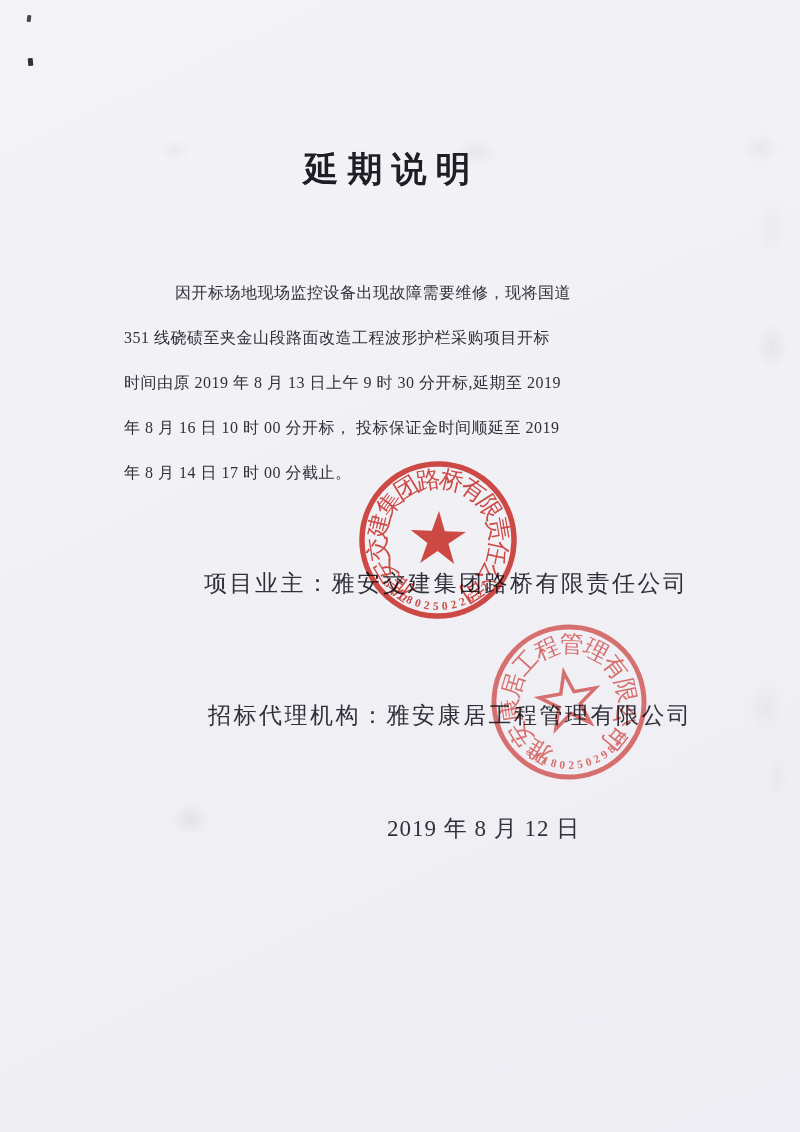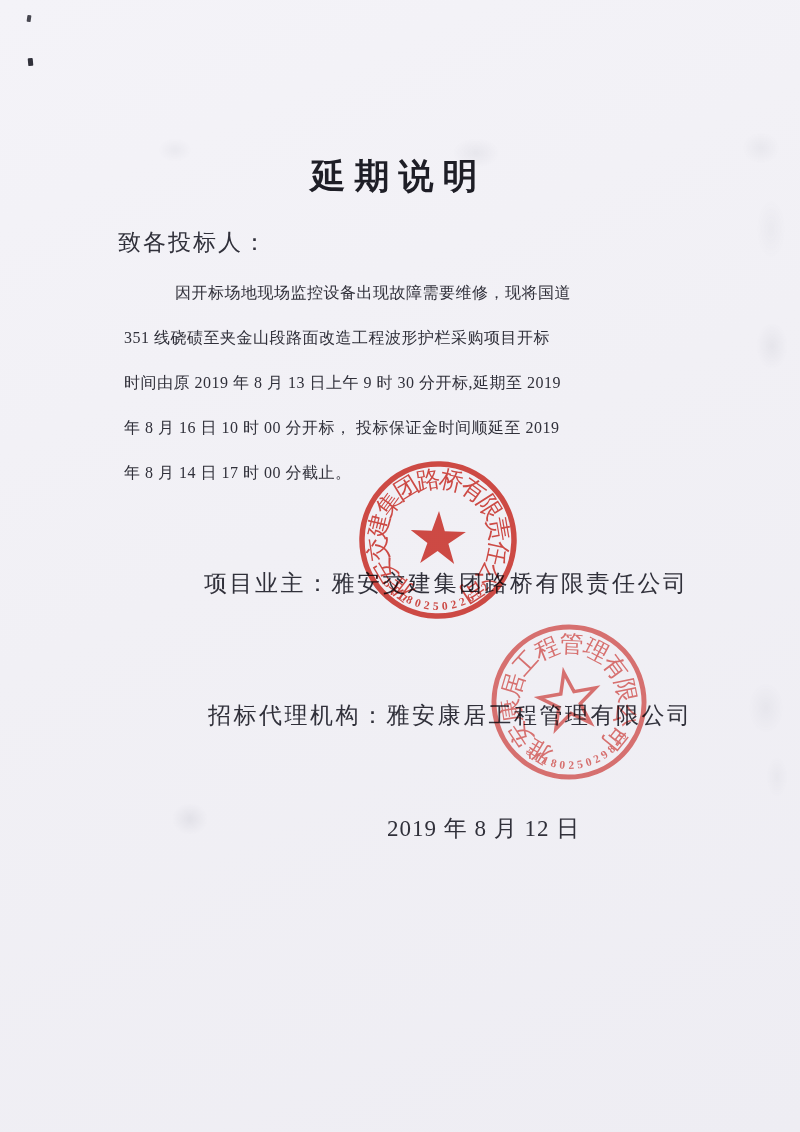--- a/index.html
+++ b/index.html
@@ -14,21 +14,21 @@
     background:linear-gradient(155deg,#f4f3f8 0%,#f1f0f5 45%,#eeedf3 100%);
     overflow:hidden;
     color:#30303a;
   }
   .doc-title{
     position:absolute;top:137px;left:0;width:765px;
     text-align:center;
     font-size:35px;font-weight:bold;
     letter-spacing:9px;
     color:#1e1e26;
-    margin:16px;
+    margin:9px;
   }
   .salutation{
     position:absolute;top:227px;left:118px;
     font-size:23px;letter-spacing:2px;margin:0;
   }
   .para-line{
     position:absolute;left:112px;width:590px;
     font-size:16px;letter-spacing:0.5px;
     white-space:nowrap;margin:12px;
   }
@@ -94,21 +94,20 @@
   <div class="smudge sm2"></div>
   <div class="smudge sm3"></div>
   <div class="smudge sm4"></div>
   <div class="smudge sm5"></div>
   <div class="smudge sm6"></div>
   <div class="smudge sm7"></div>
   <div class="smudge sm8"></div>
 
   <h1 class="doc-title">延期说明</h1>
 
-  <p class="salutation">致各投标人：</p>
 
   <div>
     <p class="para-line indent pl0">因开标场地现场监控设备出现故障需要维修，现将国道</p>
     <p class="para-line pl1">351 线硗碛至夹金山段路面改造工程波形护栏采购项目开标</p>
     <p class="para-line pl2">时间由原 2019 年 8 月 13 日上午 9 时 30 分开标,延期至 2019</p>
     <p class="para-line pl3">年 8 月 16 日 10 时 00 分开标， 投标保证金时间顺延至 2019</p>
     <p class="para-line pl4">年 8 月 14 日 17 时 00 分截止。</p>
   </div>
 
   <p class="owner-line">项目业主：雅安交建集团路桥有限责任公司</p>

